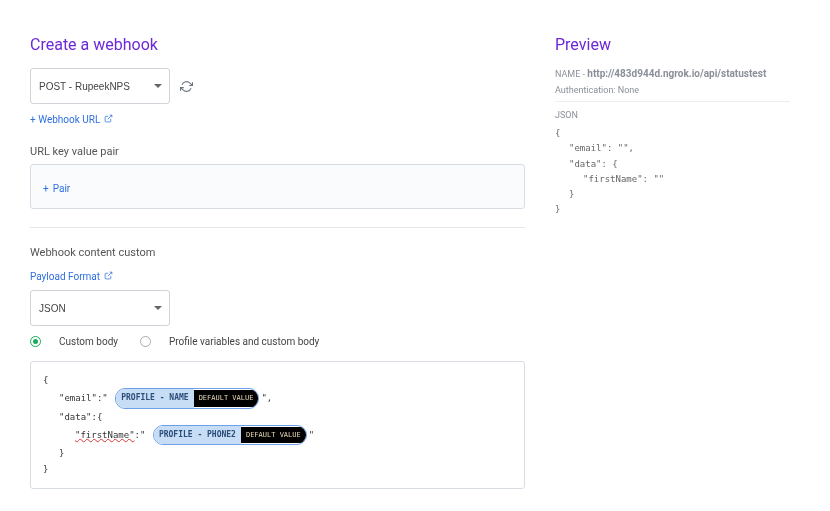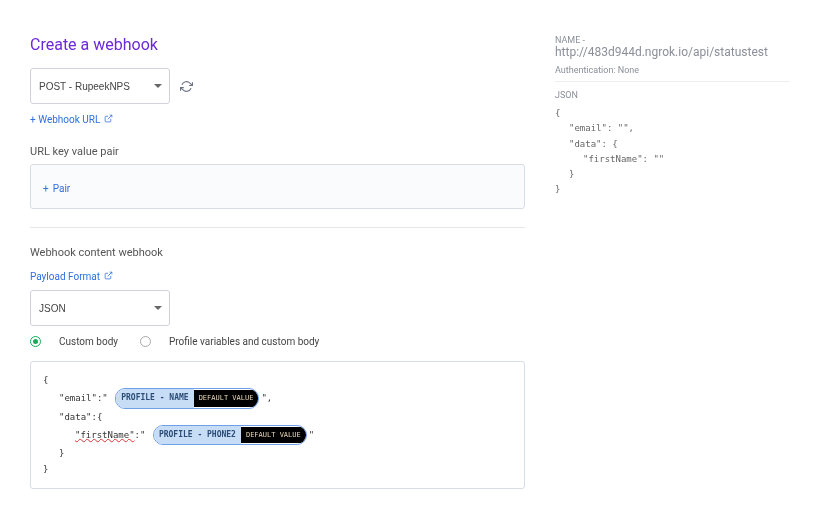--- a/index.html
+++ b/index.html
@@ -197,22 +197,23 @@
       font-size: 7px;
       padding: 2px 5px;
       font-weight: 500;
     }
     .preview-meta {
       font-size: 9px;
       color: #8a8f99;
       margin-bottom: 6px;
     }
     .preview-url {
-      font-size: 12px;
+      font-size: 10px;
       color: #8a8f99;
+      font-weight: bold;
     }
     .preview-json {
       font-family: Menlo, Consolas, monospace;
       font-size: 9px;
       color: #666;
       line-height: 1.7;
       margin-top: 6px;
     }
     .preview-json .pindent1 { padding-left: 14px; }
     .preview-json .pindent2 { padding-left: 28px; }
@@ -261,21 +262,21 @@
         <span class="pair-btn">
           <span>+</span>
           <span>Pair</span>
         </span>
       </div>
     </div>
 
     <div class="divider"></div>
 
     <div class="section">
-      <span class="label">Webhook content webhook</span>
+      <span class="label">Webhook content custom</span>
       <a class="link">
         <span>Payload Format</span>
         <span class="ext-icon">
           <svg width="9" height="9" viewBox="0 0 24 24" fill="none" stroke="currentColor" stroke-width="2">
             <path d="M18 13v6a2 2 0 01-2 2H5a2 2 0 01-2-2V8a2 2 0 012-2h6M15 3h6v6M10 14L21 3"></path>
           </svg>
         </span>
       </a>
       <div style="margin-top:6px;">
         <div class="select-wrap">
@@ -315,20 +316,21 @@
             <span class="chip-badge">DEFAULT VALUE</span>
           </span>"
         </div>
         <div class="code-line indent1">}</div>
         <div class="code-line">}</div>
       </div>
     </div>
   </div>
 
   <div class="preview-col">
+    <h2>Preview</h2>
     <div class="preview-meta">
       <span>NAME</span> - <span class="preview-url">http://483d944d.ngrok.io/api/statustest</span>
     </div>
     <div class="preview-meta">Authentication: None</div>
     <div class="prev-sep"></div>
     <div class="preview-meta">JSON</div>
     <div class="preview-json">
       <div>{</div>
       <div class="pindent1">"email": "",</div>
       <div class="pindent1">"data": {</div>

